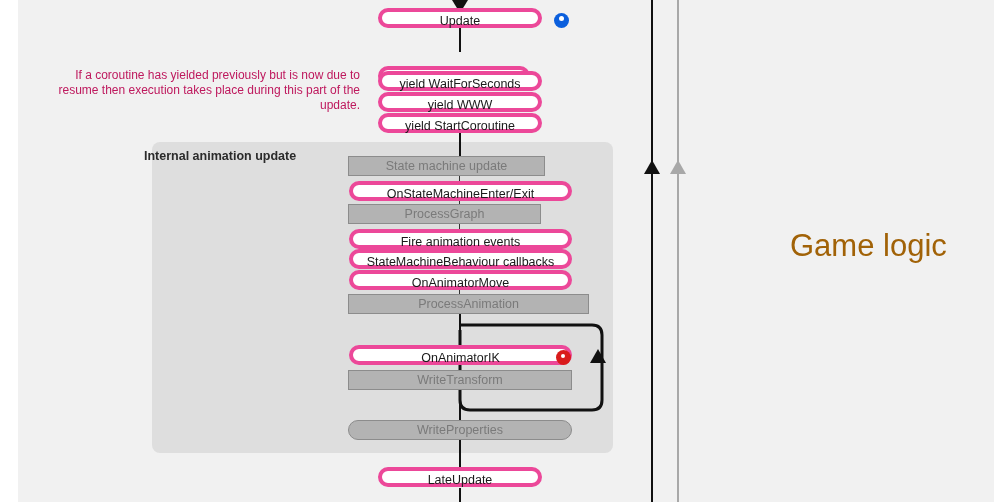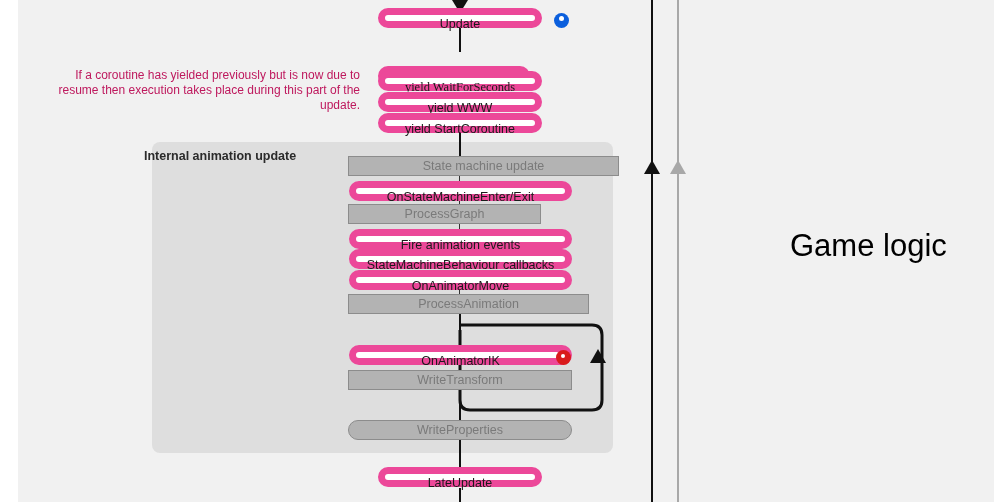--- a/index.html
+++ b/index.html
@@ -36,21 +36,21 @@
     box-sizing: border-box;
     height: 20px;
     line-height: 18px;
     text-align: center;
     font-size: 12.5px;
     white-space: nowrap;
     z-index: 6;
   }
   .node.white {
     background: #ffffff;
-    border: 7px solid #ec4899;
+    border: 4px solid #ec4899;
     border-radius: 10px;
     color: #1a1a1a;
   }
   .node.gray {
     background: #b3b3b3;
     border: 1px solid #8c8c8c;
     border-radius: 0;
     color: #7a7a7a;
   }
   .node.gray.rounded {
@@ -125,21 +125,21 @@
     color: #be185d;
     z-index: 5;
   }
 
   
   #game-logic-label {
     position: absolute;
     left: 790px;
     top: 228px;
     font-size: 31px;
-    color: #000000;
+    color: #a16207;
     white-space: nowrap;
     z-index: 5;
   }
 
   
   .badge {
     position: absolute;
     width: 15px;
     height: 15px;
     border-radius: 50%;
@@ -206,25 +206,25 @@
   <div class="arrow-up" style="left:644px; top:160px;"></div>
   <div class="rail gray" style="left:677px; top:0px; height:502px;"></div>
   <div class="arrow-up gray" style="left:670px; top:160px;"></div>
 
   <div class="node white" style="left:378px; top:8px; width:164px;">Update</div>
   <div class="badge blue" style="left:554px; top:13px;">
     <span class="hole"></span>
   </div>
 
   <div class="node white" style="left:378px; top:66px; width:152px;">yield null</div>
-  <div class="node white" style="left:378px; top:71px; width:164px;font-family:Liberation Serif, serif;">yield WaitForSeconds</div>
+  <div class="node white" style="left:378px; top:71px; width:164px;">yield WaitForSeconds</div>
   <div class="node white" style="left:378px; top:92px; width:164px;">yield WWW</div>
   <div class="node white" style="left:378px; top:113px; width:164px;">yield StartCoroutine</div>
 
-  <div class="node gray" style="left:348px; top:156px; width:271px;">State machine update</div>
+  <div class="node gray" style="left:348px; top:156px; width:197px;">State machine update</div>
   <div class="node white" style="left:349px; top:181px; width:223px;border-radius:10px;">OnStateMachineEnter/Exit</div>
   <div class="node gray" style="left:348px; top:204px; width:193px;">ProcessGraph</div>
   <div class="node white" style="left:349px; top:229px; width:223px;">Fire animation events</div>
   <div class="node white" style="left:349px; top:249px; width:223px;">StateMachineBehaviour callbacks</div>
   <div class="node white" style="left:349px; top:270px; width:223px;">OnAnimatorMove</div>
   <div class="node gray" style="left:348px; top:294px; width:241px;">ProcessAnimation</div>
 
   <div class="node white" style="left:349px; top:345px; width:223px;">OnAnimatorIK</div>
   <div class="badge red" style="left:556px; top:350px;">
     <span class="hole"></span>

